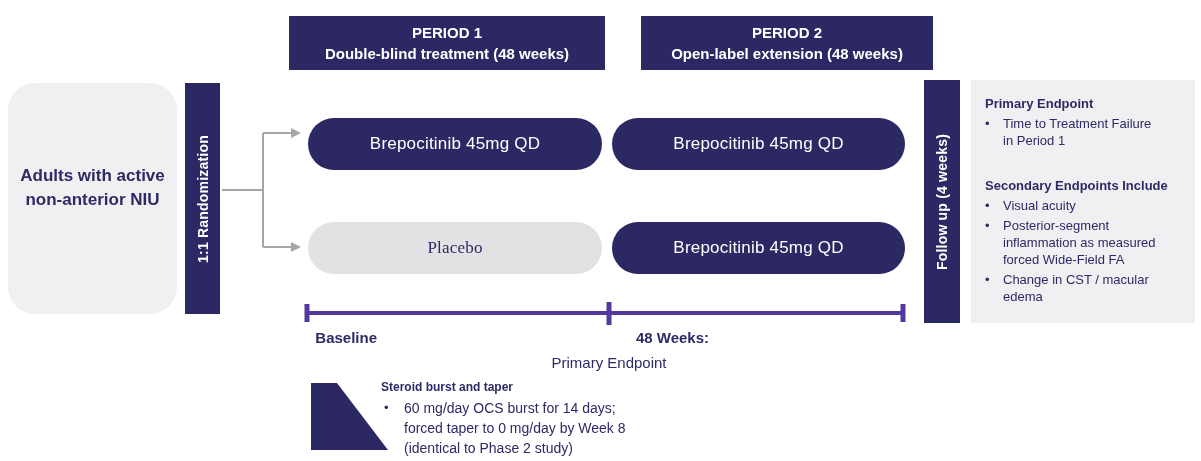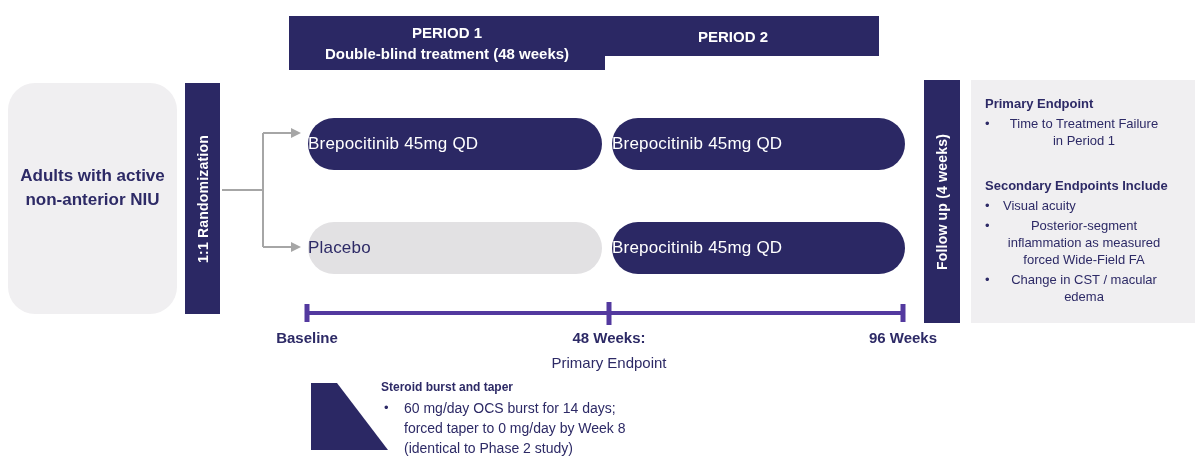--- a/index.html
+++ b/index.html
@@ -10,64 +10,64 @@
   html,body{background:#fff;}
   body{font-family:"Liberation Sans",sans-serif;color:var(--text-navy);}
   .canvas{position:relative;width:1201px;height:461px;background:#fff;overflow:hidden;}
 
   .abs{position:absolute;}
 
   
   .period-header{background:var(--navy);color:var(--white);display:flex;flex-direction:column;
     align-items:center;justify-content:center;text-align:left;font-weight:bold;font-size:15px;line-height:21px;}
   .hdr1{left:289px;top:16px;width:316px;height:54px;}
-  .hdr2{left:587px;top:16px;width:292px;height:40px;}
+  .hdr2{left:641px;top:16px;width:292px;height:54px;}
 
   
   .pop-box{left:8px;top:83px;width:169px;height:231px;background:var(--box-gray);
     display:flex;flex-direction:column;align-items:center;justify-content:center;
     text-align:center;padding:10px 12px;font-size:17px;line-height:24px;border-radius:27px;}
   .pop-box .headline{font-weight:bold;margin-bottom:22px;}
 
   
   .vbar{background:var(--navy);display:flex;align-items:center;justify-content:center;}
   .rand-bar{left:185px;top:83px;width:35px;height:231px;}
   .fup-bar{left:924px;top:80px;width:36px;height:243px;}
   .vbar .vtext{transform:rotate(-90deg);white-space:nowrap;color:var(--white);
     font-weight:bold;font-size:14px;letter-spacing:.2px;}
 
   
-  .pill{border-radius:26px;display:flex;align-items:center;
+  .pill{border-radius:26px;display:flex;align-items:center;justify-content:center;
     font-size:17px;letter-spacing:.2px;}
   .pill.dark{background:var(--navy);color:var(--white);}
   .pill.light{background:var(--placebo-gray);color:var(--text-navy);}
   .pill-a{left:308px;top:118px;width:294px;height:52px;}
   .pill-b{left:612px;top:118px;width:293px;height:52px;}
-  .pill-c{left:308px;top:222px;width:294px;height:52px;}
+  .pill-c{left:308px;top:222px;width:294px;height:52px;font-family:Liberation Serif, serif;}
   .pill-d{left:612px;top:222px;width:293px;height:52px;}
 
   
   .ep-box{left:971px;top:80px;width:224px;height:243px;background:var(--box-gray);
     padding:15px 12px 12px 14px;font-size:13px;line-height:17px;}
   .ep-title{font-weight:bold;margin-bottom:3px;}
   .ep-gap{height:25px;}
   .bullet{display:flex;margin-bottom:3px;}
   .bullet .dot{width:18px;flex:0 0 18px;}
-  .bullet .btxt{max-width:162px;text-align:center;}
+  .bullet .btxt{max-width:162px;}
 
   
   svg.overlay{left:0;top:0;width:1201px;height:461px;pointer-events:none;}
   .branch-line{stroke:var(--arrow-gray);stroke-width:2;fill:none;}
   .branch-head{fill:var(--arrow-gray);}
   .tl-line{stroke:var(--purple);stroke-width:4;fill:none;}
   .tl-tick{stroke:var(--purple);stroke-width:5;fill:none;}
   .wedge{fill:var(--navy);}
 
   
-  .tl-label{font-weight:bold;font-size:15px;text-align:center;}
+  .tl-label{font-weight:bold;font-size:15px;text-align:right;}
   .tl-sub{font-size:15px;text-align:center;}
   .lbl-start{left:237px;top:329px;width:140px;}
   .lbl-mid{left:509px;top:329px;width:200px;}
   .lbl-mid-sub{left:509px;top:354px;width:200px;}
   .lbl-end{left:833px;top:329px;width:140px;}
 
   
   .ster-title{left:381px;top:377px;width:300px;font-size:12px;font-weight:bold;line-height:20px;}
   .ster-bullet{left:384px;top:398px;width:262px;display:flex;font-size:14px;line-height:20px;}
   .ster-bullet .dot{width:20px;flex:0 0 20px;font-size:13px;}
@@ -77,20 +77,21 @@
 <body>
 
 <div class="canvas">
 
   <div class="abs period-header hdr1">
     <div>PERIOD 1</div>
     <div>Double-blind treatment (48 weeks)</div>
   </div>
   <div class="abs period-header hdr2">
     <div>PERIOD 2</div>
+    <div>Open-label extension (48 weeks)</div>
   </div>
 
   <div class="abs pop-box">
     <div class="headline">Adults with active non-anterior NIU</div>
   </div>
 
   <div class="abs vbar rand-bar">
     <span class="vtext">1:1 Randomization</span>
   </div>
 
@@ -144,21 +145,20 @@
     </div>
     <div class="bullet">
       <span class="dot">•</span>
       <span class="btxt">Change in CST / macular edema</span>
     </div>
   </div>
 
   <div class="abs tl-label lbl-start">Baseline</div>
   <div class="abs tl-label lbl-mid">48 Weeks:</div>
   <div class="abs tl-sub lbl-mid-sub">Primary Endpoint</div>
-  <div class="abs tl-label lbl-end">96 Weeks</div>
 
   <div class="abs ster-title">Steroid burst and taper</div>
   <div class="abs ster-bullet">
     <span class="dot">•</span>
     <span class="btxt">60 mg/day OCS burst for 14 days; forced taper to 0 mg/day by Week 8 (identical to Phase 2 study)</span>
   </div>
 
 </div>
 
 </body></html>

